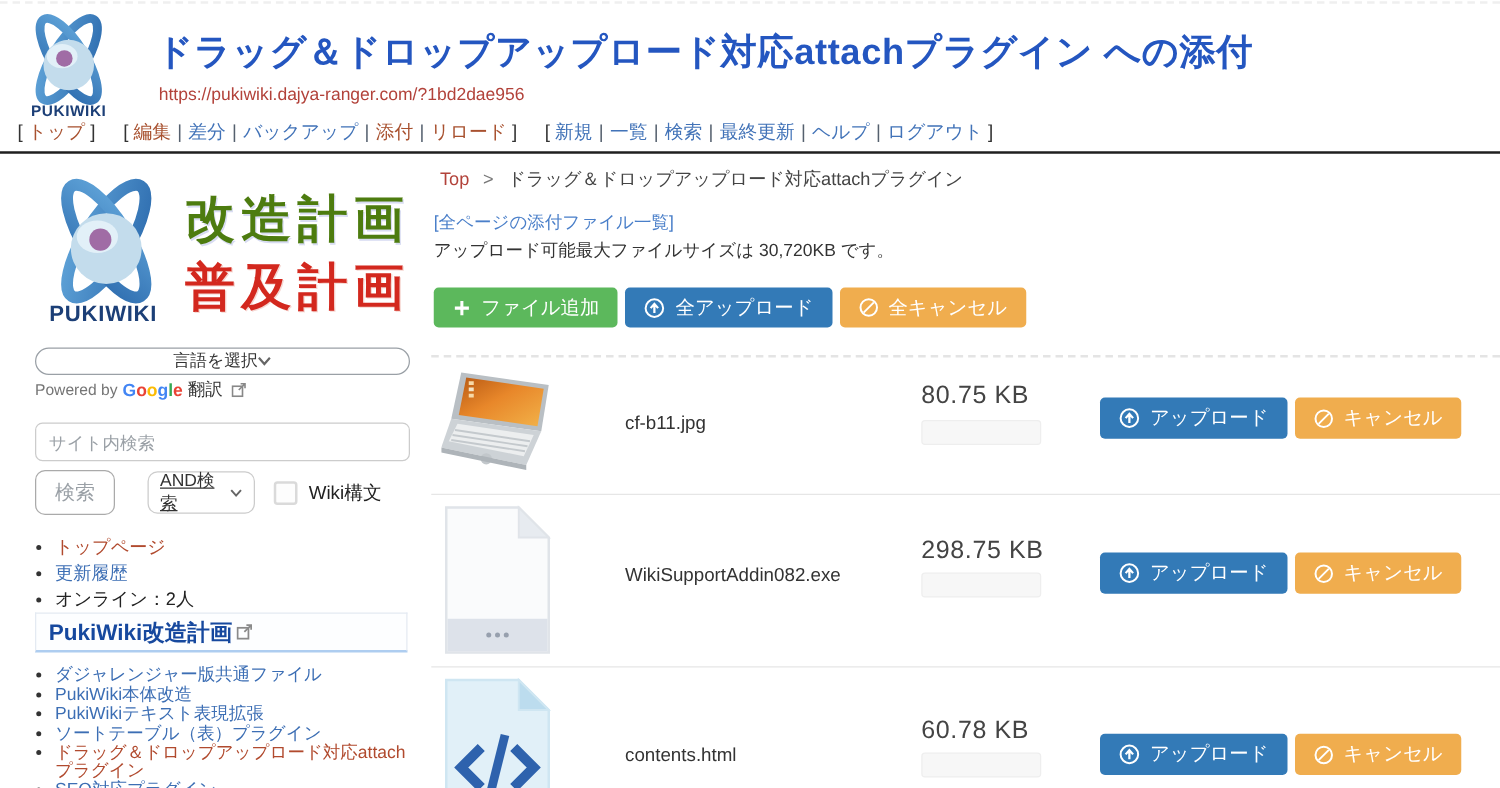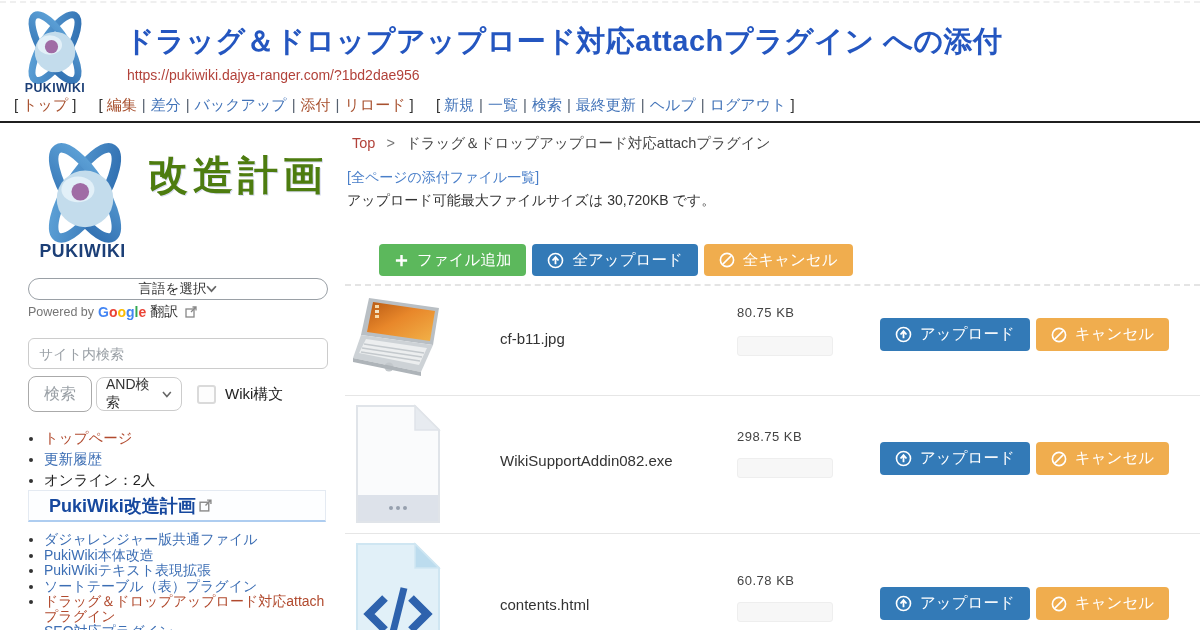--- a/index.html
+++ b/index.html
@@ -42,61 +42,61 @@
 
   #site-search { position:absolute; left:28px; top:338px; width:300px; height:31px;
     border:1px solid #ccc; border-radius:6px; font-size:14px; padding:0 10px; color:#333;
     font-family:"Liberation Sans","DejaVu Sans",sans-serif; }
   #site-search::placeholder { color:#9aa0a6; }
 
   #search-row { position:absolute; left:28px; top:376px; display:flex; align-items:center; }
   #search-btn { width:64px; height:36px; border:1px solid #aaa; border-radius:8px; background:#fff;
     color:#9aa0a6; font-size:16px; display:flex; align-items:center; justify-content:center; cursor:pointer; }
   #and-select { width:86px; height:34px; border:1px solid #ccc; border-radius:8px; font-size:14px;
-    padding:0 9px; margin-left:4px; }
+    padding:0 9px; margin-left:26px;text-decoration:underline; }
   #wiki-check { width:19px; height:19px; border:2px solid #dadada; border-radius:3px; background:#fdfdfd;
     margin-left:15px; cursor:pointer; }
   #wiki-label { font-size:15px; color:#222; margin-left:9px; }
 
   .side-list { position:absolute; left:23px; width:302px; list-style:disc; padding-left:21px; }
   #side-list1 { top:430px; font-size:14.5px; line-height:17px; }
   #side-list1 li { margin-bottom:4px; }
   #side-list2 { top:532px; font-size:14px; line-height:14.5px; }
   #side-list2 li { margin-bottom:1px; }
   .side-red { color:#b14a2e; }
   .side-blue { color:#3c6eb4; }
   .side-text { color:#222; }
 
   #side-heading { position:absolute; left:28px; top:490px; width:298px; height:32px;
     background:#fdfeff; border:1px solid #e4eaf2; border-bottom:2px solid #aecdf0;
-    display:flex; align-items:center; padding:0 20px; }
+    display:flex; align-items:center; padding:0 10px; }
   #side-heading a { font-size:18px; font-weight:bold; color:#16489e; }
   .ext-ico { display:inline-block; margin-left:3px; }
 
   
   #breadcrumb { position:absolute; left:352px; top:134px; font-size:14.5px; color:#444; }
   #breadcrumb .sep { color:#777; margin:0 7px; }
   #breadcrumb .home { color:#b2423a; }
   #attach-link { position:absolute; left:347px; top:169px; font-size:14px; color:#4a7fc9; }
   #maxsize { position:absolute; left:347px; top:192px; font-size:14px; color:#333; }
 
-  #action-buttons { position:absolute; left:347px; top:244px; display:flex; gap:6px;margin-left:32px; }
+  #action-buttons { position:absolute; left:347px; top:230px; display:flex; gap:6px; }
   .btn { display:inline-flex; align-items:center; gap:8px; color:#fff; border:none;
     border-radius:4px; font-size:15.5px; padding:0 15px; height:32px; cursor:pointer;
     font-family:"Liberation Sans","DejaVu Sans",sans-serif; }
   .btn-green { background:#5cb85c; }
   .btn-blue { background:#337ab7; }
   .btn-orange { background:#f0ad4e; }
 
   #droparea { position:absolute; left:345px; top:284px; width:855px; border-top:2px dashed #e4e4e4; }
   .file-row { position:relative; border-bottom:1px solid #e6e6e6; }
   #row0 { height:110px; } #row1 { height:138px; } #row2 { height:138px; border-bottom:none; }
   .row-icon { position:absolute; left:8px; }
   .row-name { position:absolute; left:155px; font-size:15px; color:#333; }
-  .row-size { position:absolute; left:392px; font-size:13px; color:#444; letter-spacing:0.5px; }
+  .row-size { position:absolute; left:392px; font-size:20px; color:#444; letter-spacing:0.5px; }
   .row-progress { position:absolute; left:392px; width:96px; height:20px; background:#f7f7f7;
     border:1px solid #eeeeee; border-radius:3px; }
   .row-actions { position:absolute; left:535px; display:flex; gap:6px; }
   .row-actions .btn { height:33px; }
 </style>
 </head>
 <body>
 
 <div id="top-dash"></div>
 
@@ -129,20 +129,21 @@
 <div id="side-logo">
   <svg class="atom" width="118" height="128" viewBox="0 0 100 104">
     <ellipse cx="50" cy="46" rx="44" ry="15" fill="none" stroke="url(#orb)" stroke-width="8" transform="rotate(-58 50 46)"></ellipse>
     <ellipse cx="50" cy="46" rx="44" ry="15" fill="none" stroke="url(#orb)" stroke-width="8" transform="rotate(58 50 46)"></ellipse>
     <circle cx="50" cy="51" r="24" fill="#c3dcec"></circle>
     <ellipse cx="44" cy="43" rx="14" ry="11" fill="#e2f0f8"></ellipse>
     <circle cx="46" cy="45" r="7.5" fill="#a06ca5"></circle>
     <text x="48" y="100" text-anchor="middle" font-size="15" font-weight="bold" fill="#1c3f77" letter-spacing="0.5">PUKIWIKI</text>
   </svg>
   <span class="t1">改造計画</span>
+  <span class="t2">普及計画</span>
 </div>
 
 <div id="lang-select" class="fake-select">
   <span>言語を選択</span>
   <svg width="11" height="8" viewBox="0 0 10 7">
     <path d="M1,1 L5,5.5 L9,1" stroke="#666" stroke-width="1.6" fill="none"></path>
   </svg>
 </div>
 
 <div id="powered">

